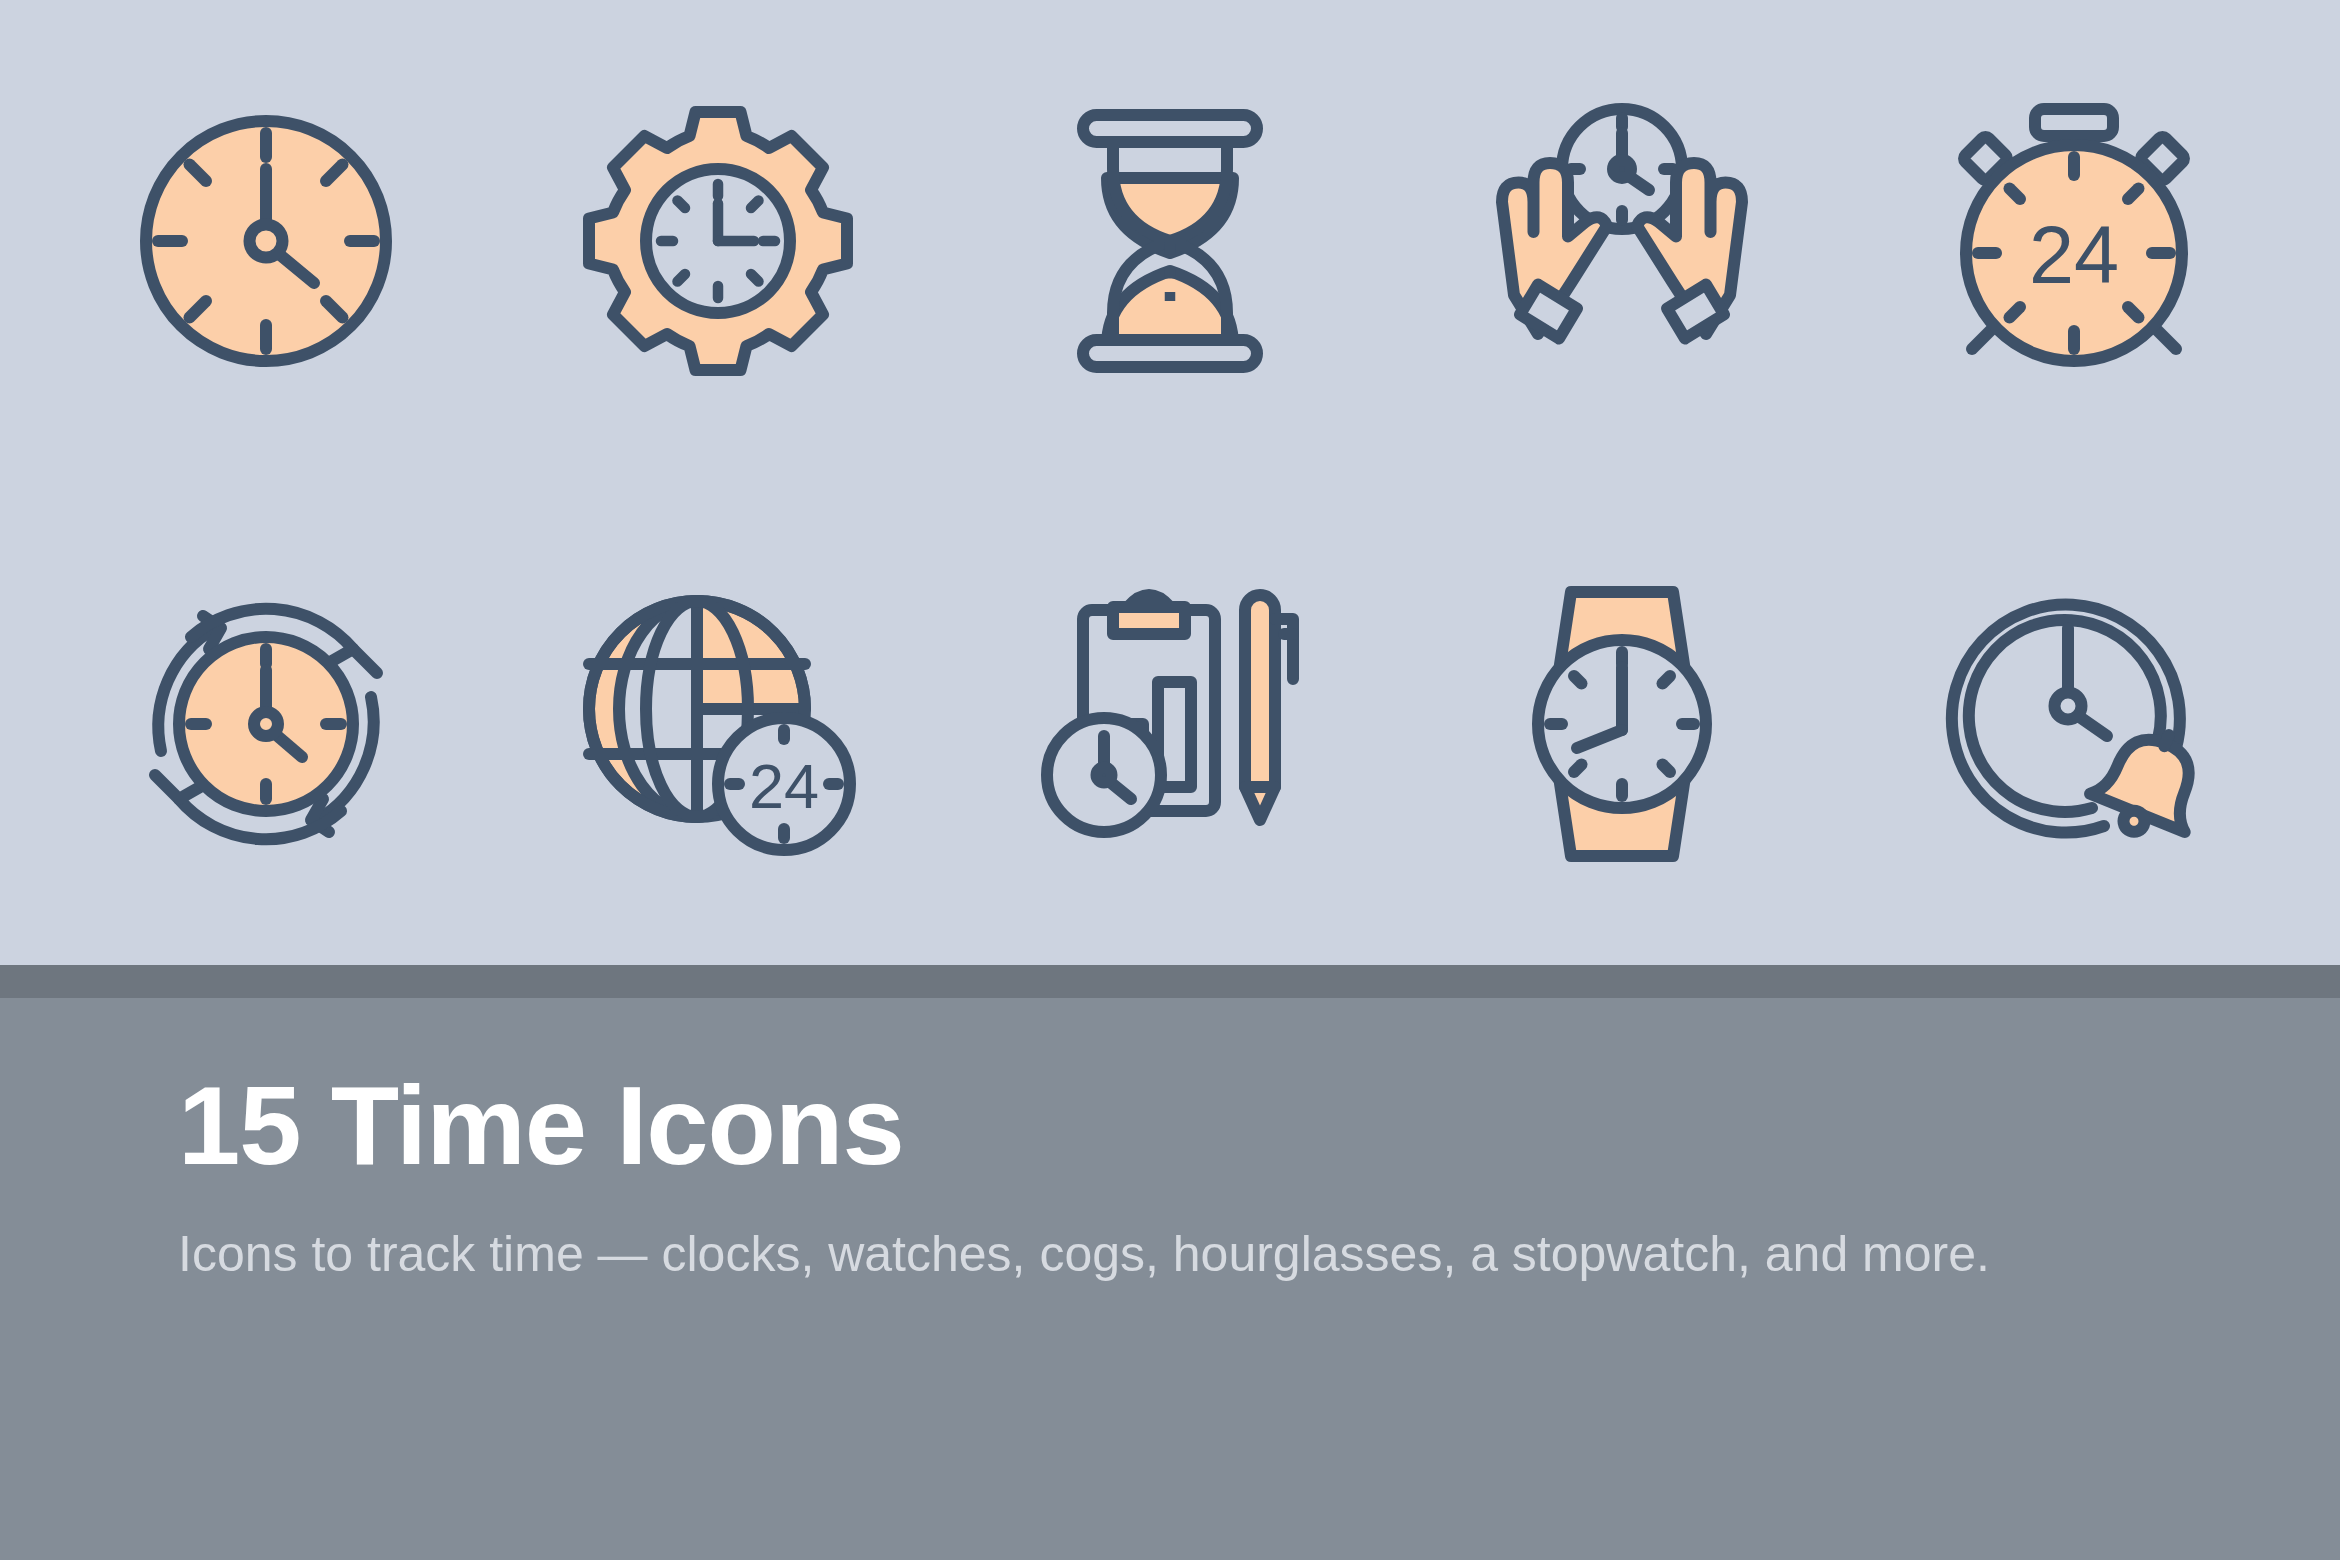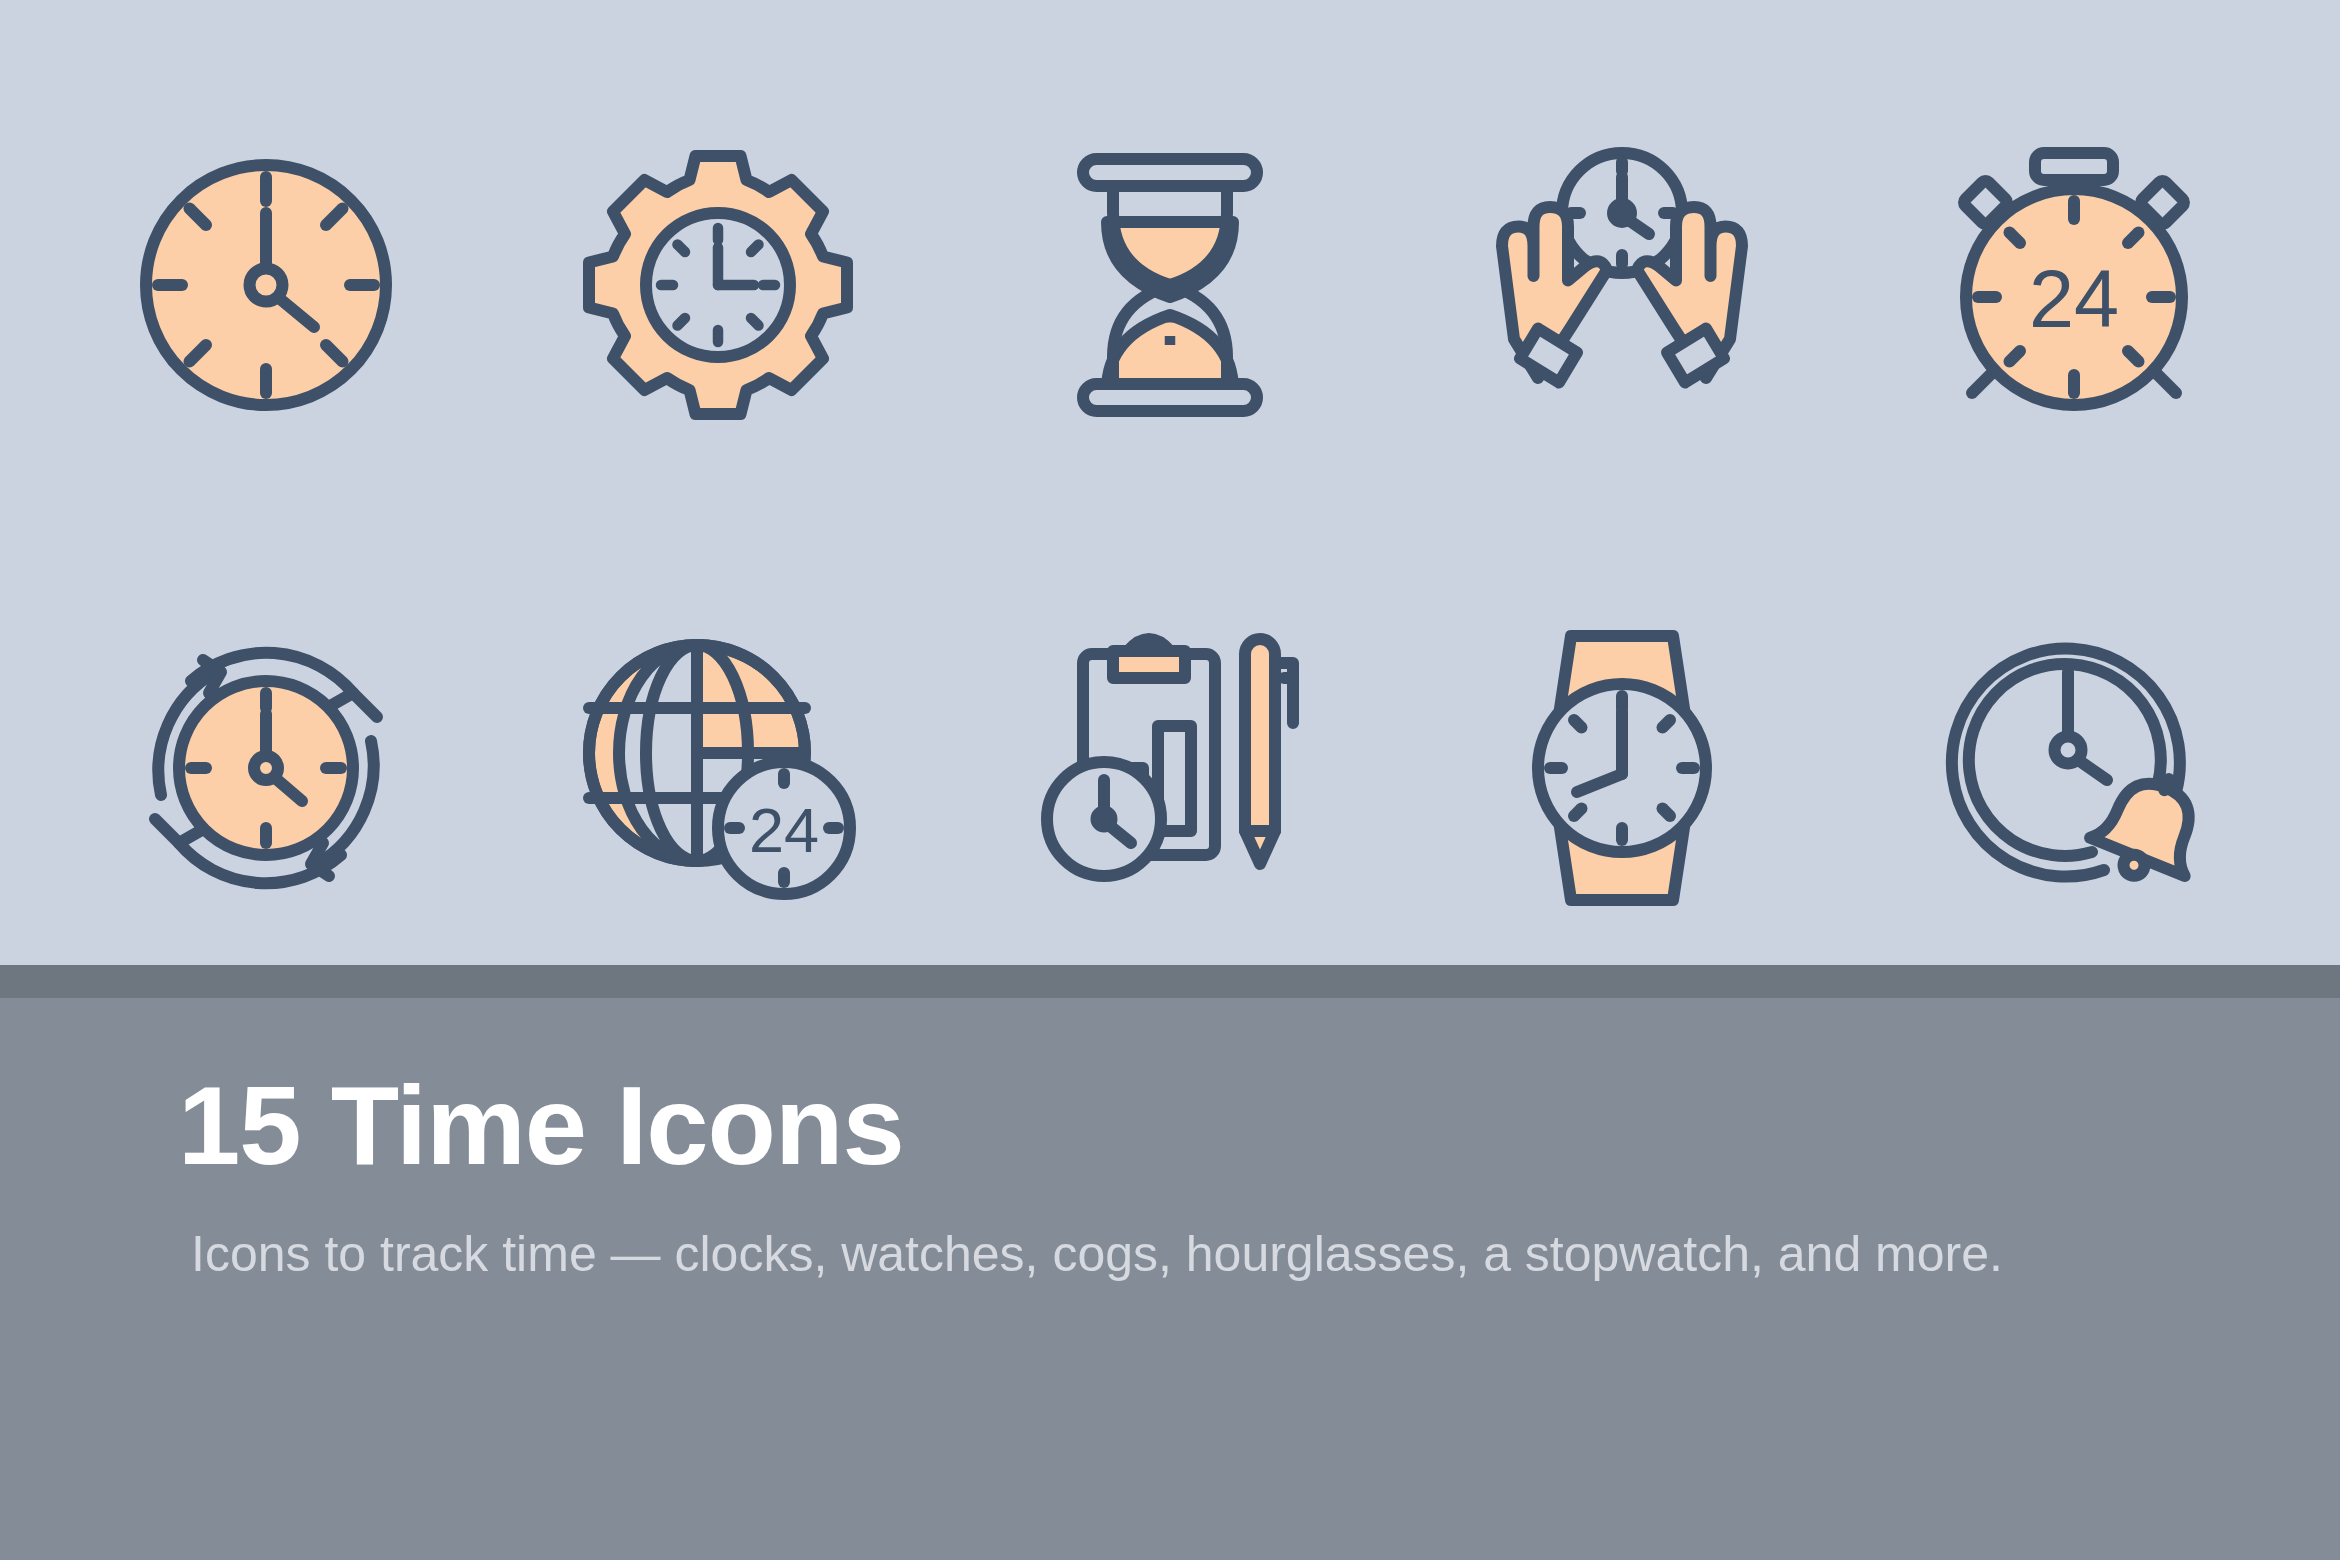--- a/index.html
+++ b/index.html
@@ -23,21 +23,21 @@
     position:absolute;left:0;top:998px;width:2340px;height:562px;
     background:#848d97;
   }
 
   .icon-grid{
     position:absolute;left:0;top:0;width:2340px;height:965px;
     display:grid;
     grid-template-columns:repeat(5,1fr);
     grid-template-rows:repeat(2,1fr);
     align-items:center;justify-items:center;
-    padding:0 40px;box-sizing:border-box;margin-top:44px;
+    padding:0 40px;box-sizing:border-box;
   }
   .icon-cell{
     width:330px;height:330px;
     display:flex;align-items:center;justify-content:center;
   }
   .icon-cell svg{display:block;width:300px;height:300px;}
 
   
   .footer-inner{
     position:absolute;left:178px;top:1070px;width:2100px;
@@ -45,21 +45,21 @@
   .title{
     margin:0;
     font-size:112px;
     line-height:1;
     font-weight:bold;
     color:#ffffff;
     letter-spacing:-1px;
     font-family:"Liberation Sans",sans-serif;
   }
   .subtitle{
-    margin:44px 0 0 13px;
+    margin:44px 0 0 0;
     font-size:50px;
     line-height:1.15;
     color:#d6dae0;
     font-weight:normal;
   }
   .chips{
     margin-top:62px;
     display:flex;align-items:center;
   }
   .chip{

